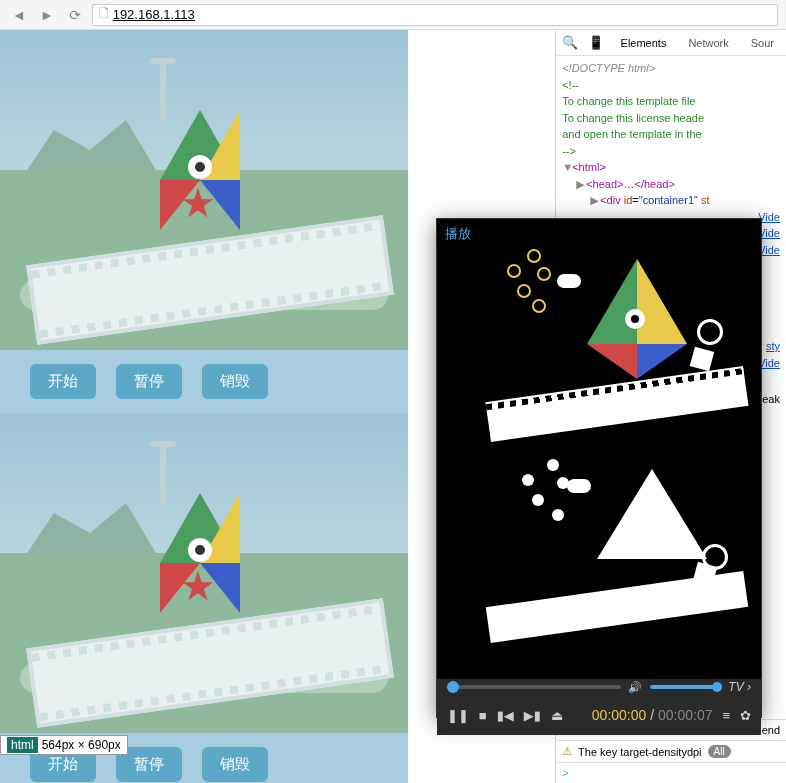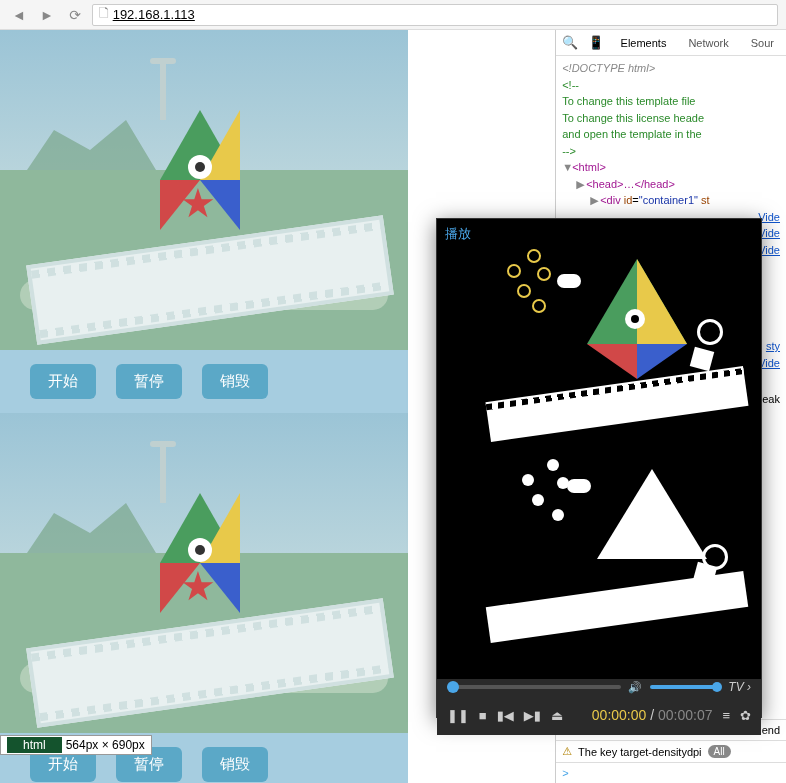--- a/index.html
+++ b/index.html
@@ -39,21 +39,21 @@
 .star { position: absolute; top: 150px; left: 180px; font-size: 40px; color: #d14848; }
 .lamp { position: absolute; top: 30px; left: 160px; width: 6px; height: 60px; background: #c0d0d0; }
 .lamp::before { content: ''; position: absolute; top: -2px; left: -10px; width: 26px; height: 6px; background: #c0d0d0; border-radius: 3px; }
 
 
 .btn-row { display: flex; gap: 20px; padding: 14px 30px; background: #a6cde0; }
 .btn { padding: 8px 18px; background: #5ba8c7; color: #fff; border-radius: 6px; font-size: 15px; cursor: pointer; }
 
 
 .size-tip { position: absolute; bottom: 28px; left: 0; background: #fff; border: 1px solid #999; padding: 2px 6px; font-size: 12px; }
-.size-tip .orange { background: #14532d; color: #fff; padding: 1px 16px; margin-right: 4px; }
+.size-tip .orange { background: #0f766e; color: #fff; padding: 1px 4px; margin-right: 4px; }
 
 
 .devtools { flex: 1; background: #fff; display: flex; flex-direction: column; font-size: 11px; font-family: Menlo, Consolas, monospace; }
 .dt-toolbar { height: 26px; border-bottom: 1px solid #ddd; display: flex; align-items: center; padding: 0 6px; gap: 10px; color: #555; }
 .dt-toolbar .icon { font-size: 13px; cursor: pointer; }
 .dt-tab { padding: 4px 6px; cursor: pointer; color: #555; }
 .dt-tab.active { color: #000; }
 .dt-source { padding: 4px 6px; line-height: 1.5; overflow: hidden; }
 .dt-source .gray { color: #888; font-style: italic; }
 .dt-source .tag { color: #a01691; }

